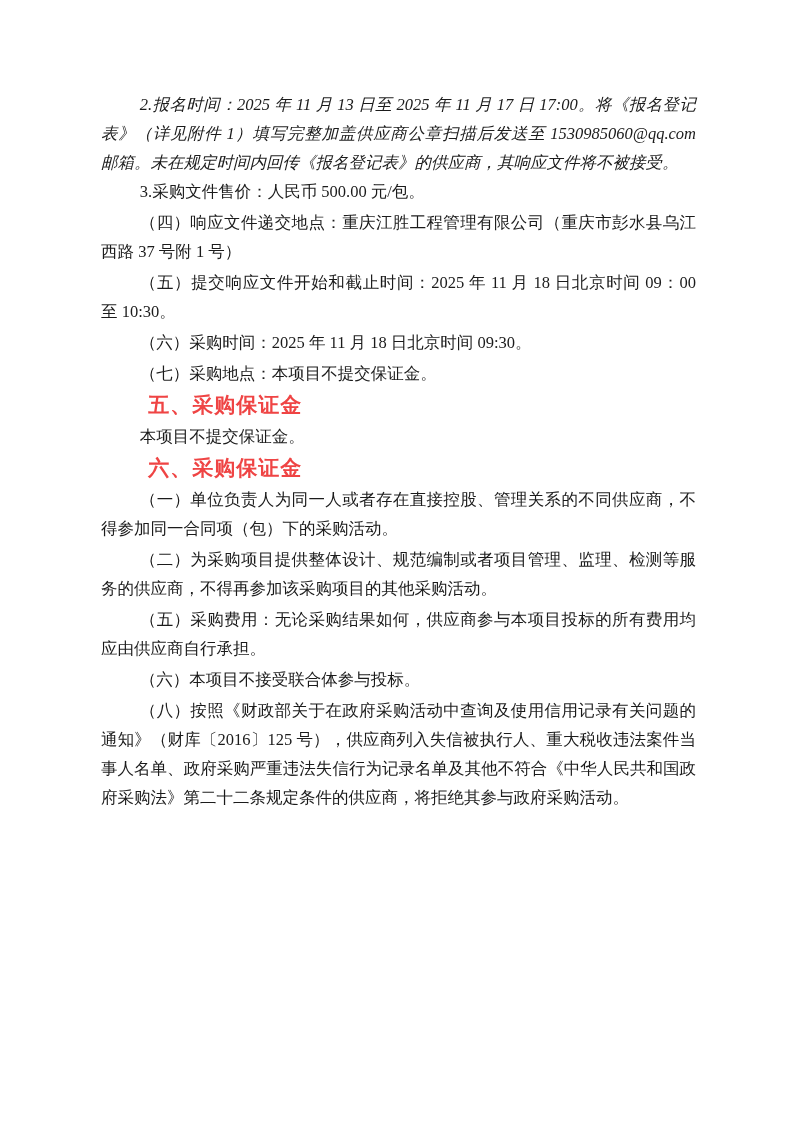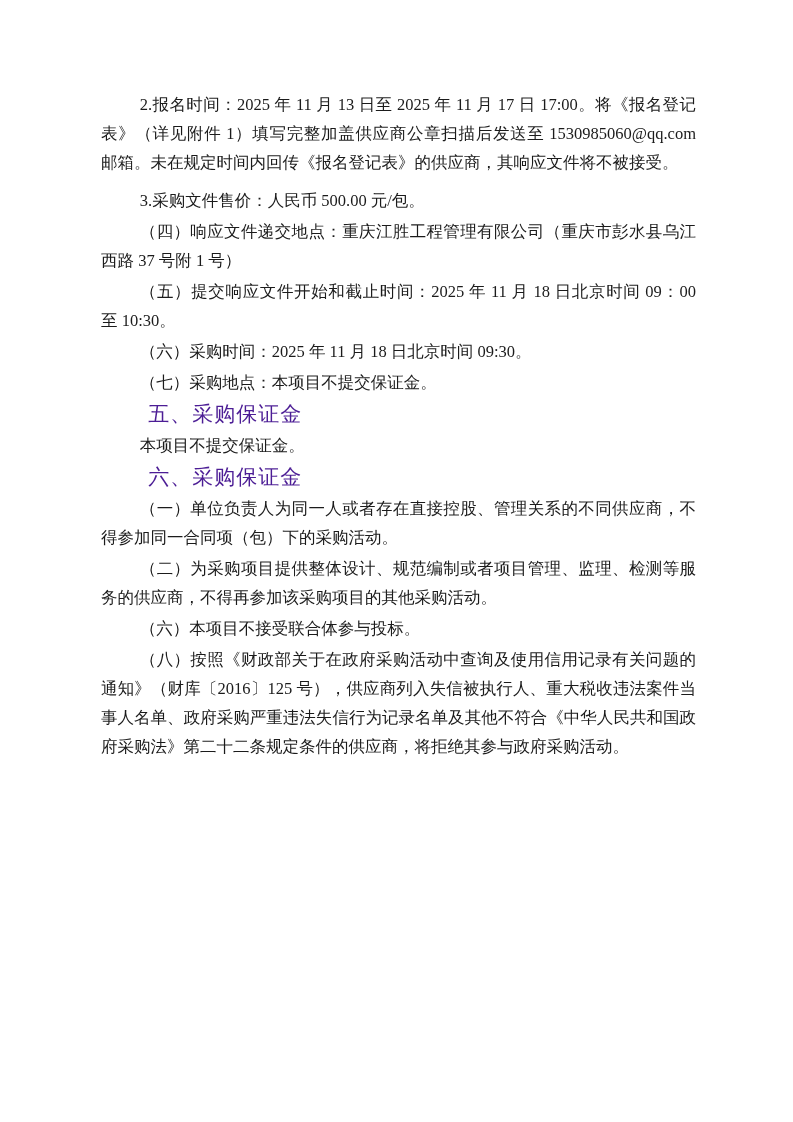--- a/index.html
+++ b/index.html
@@ -22,42 +22,44 @@
   }
   .para {
     font-size: 16.5px;
     line-height: 29px;
     color: #1b1b1b;
     text-align: justify;
     text-indent: 2.35em;
     margin: 0 0 2px 0;
   }
   .para.extra-after {
-    margin-bottom: 9px;
+    margin-bottom: 0;
+    font-style: italic;
   }
   .heading {
     font-size: 21px;
     line-height: 31px;
-    font-weight: 400;
-    color: #4c1d95;
+    font-weight: 700;
+    color: #ef4444;
     text-indent: 2.25em;
     margin: 0 0 1px 0;
     letter-spacing: 1px;
   }
 </style>
 </head>
 <body>
 
 <div class="page">
   <p class="para extra-after">2.报名时间：2025 年 11 月 13 日至 2025 年 11 月 17 日 17:00。将《报名登记表》（详见附件 1）填写完整加盖供应商公章扫描后发送至 1530985060@qq.com 邮箱。未在规定时间内回传《报名登记表》的供应商，其响应文件将不被接受。</p>
   <p class="para">3.采购文件售价：人民币 500.00 元/包。</p>
   <p class="para">（四）响应文件递交地点：重庆江胜工程管理有限公司（重庆市彭水县乌江西路 37 号附 1 号）</p>
   <p class="para">（五）提交响应文件开始和截止时间：2025 年 11 月 18 日北京时间 09：00 至 10:30。</p>
   <p class="para">（六）采购时间：2025 年 11 月 18 日北京时间 09:30。</p>
   <p class="para">（七）采购地点：本项目不提交保证金。</p>
   <h2 class="heading">五、采购保证金</h2>
   <p class="para">本项目不提交保证金。</p>
   <h2 class="heading">六、采购保证金</h2>
   <p class="para">（一）单位负责人为同一人或者存在直接控股、管理关系的不同供应商，不得参加同一合同项（包）下的采购活动。</p>
   <p class="para">（二）为采购项目提供整体设计、规范编制或者项目管理、监理、检测等服务的供应商，不得再参加该采购项目的其他采购活动。</p>
+  <p class="para">（五）采购费用：无论采购结果如何，供应商参与本项目投标的所有费用均应由供应商自行承担。</p>
   <p class="para">（六）本项目不接受联合体参与投标。</p>
   <p class="para">（八）按照《财政部关于在政府采购活动中查询及使用信用记录有关问题的通知》（财库〔2016〕125 号），供应商列入失信被执行人、重大税收违法案件当事人名单、政府采购严重违法失信行为记录名单及其他不符合《中华人民共和国政府采购法》第二十二条规定条件的供应商，将拒绝其参与政府采购活动。</p>
 </div>
 
 </body></html>

